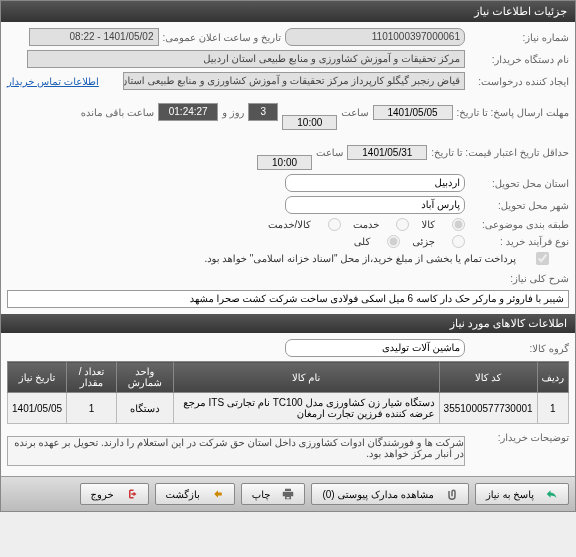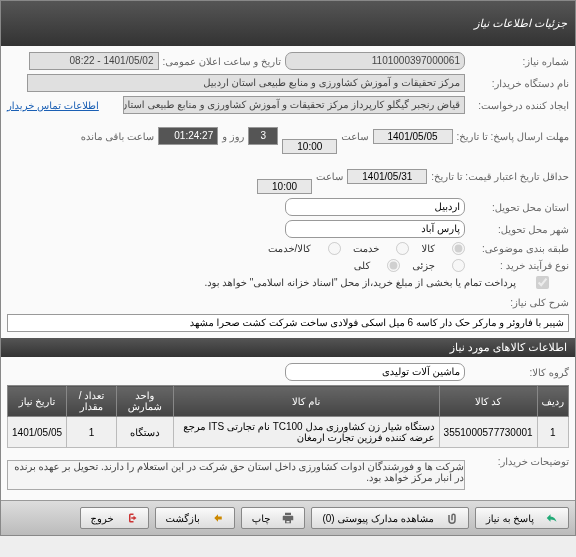--- a/index.html
+++ b/index.html
@@ -1,18 +1,18 @@
 <!DOCTYPE html>
 <html dir="rtl" lang="fa"><head>
 <meta charset="utf-8">
 <style>
 * { box-sizing: border-box; margin: 0; padding: 0; font-family: Tahoma, Arial, sans-serif; }
 body { background: #eee; font-size: 11px; direction: rtl; }
 .window { width: 576px; background: #fff; border: 1px solid #888; }
-.titlebar { background: linear-gradient(#555, #333); color: #fff; padding: 16px 8px; font-size: 11px; font-style: italic; }
+.titlebar { background: linear-gradient(#555, #333); color: #fff; padding: 4px 8px; font-size: 11px; }
 .content { background: #fafafa; padding: 6px; }
 .row { display: flex; align-items: center; margin-bottom: 4px; gap: 4px; flex-wrap: wrap; }
 .label { color: #666; font-size: 10px; white-space: nowrap; min-width: 100px; text-align: right; }
 .field { background: #fff; border: 1px solid #999; padding: 2px 4px; font-size: 10px; min-height: 18px; display: inline-block; }
 .field.gray { background: #e0e0e0; color: #444; }
 .field.dark { background: #555; color: #fff; }
 .field-sm { width: 110px; }
 .field-md { width: 180px; border-radius: 7px; }
 .field-lg { flex: 1; min-width: 200px; margin-left: 20px; }
 .field-xl { width: 100%; }
@@ -59,21 +59,21 @@
       <span class="link">اطلاعات تماس خریدار</span>
     </div>
 
     <div class="row">
       <span class="label">مهلت ارسال پاسخ: تا تاریخ:</span>
       <span class="date-field">1401/05/05</span>
       <span class="small-label">ساعت</span>
       <span class="time-field">10:00</span>
       <span class="field dark" style="width:30px;text-align:center">3</span>
       <span class="small-label">روز و</span>
-      <span class="field dark" style="width:60px;">01:24:27</span>
+      <span class="field dark" style="width:60px;text-align:center">01:24:27</span>
       <span class="small-label">ساعت باقی مانده</span>
     </div>
 
     <div class="row">
       <span class="label">حداقل تاریخ اعتبار قیمت: تا تاریخ:</span>
       <span class="date-field">1401/05/31</span>
       <span class="small-label">ساعت</span>
       <span class="time-field">10:00</span>
     </div>
 

